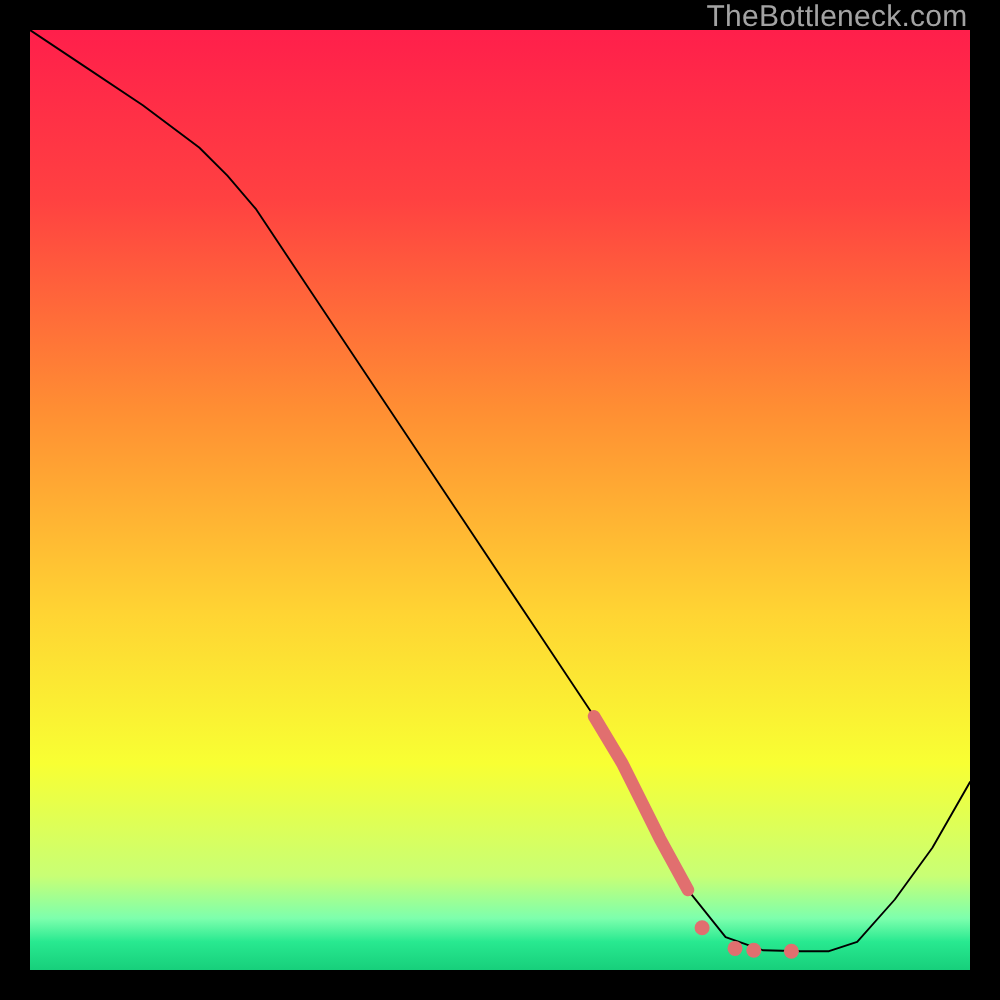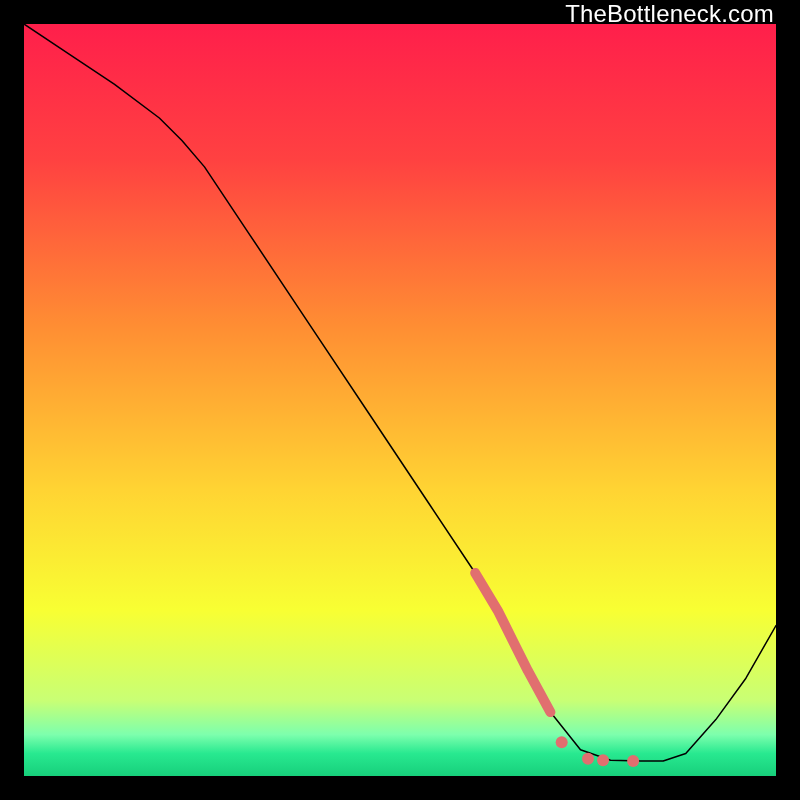--- a/index.html
+++ b/index.html
@@ -23,21 +23,21 @@
     position: absolute;
     left: 0;
     top: 0;
     width: 752px;
     height: 752px;
   }
   .watermark {
     position: absolute;
     top: 0;
     right: 26px;
-    color: #ffffff;
+    color: #a3a3a3;
     font-size: 24px;
     font-weight: 400;
     letter-spacing: 0.2px;
     user-select: none;
   }
 </style>
 </head>
 <body>
 
 <div class="frame">

